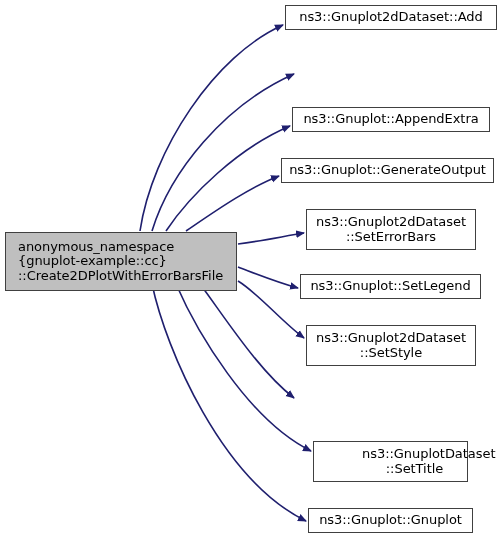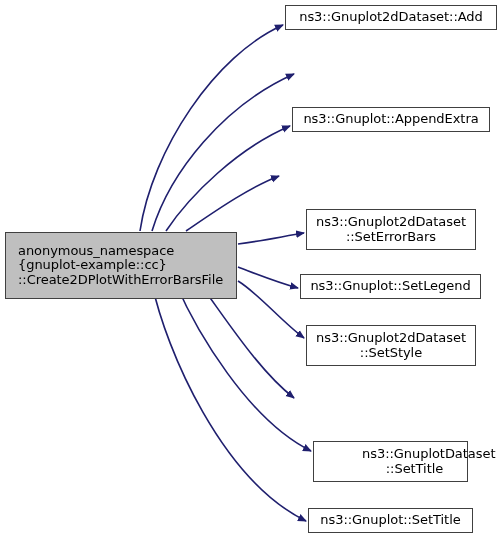--- a/index.html
+++ b/index.html
@@ -72,35 +72,38 @@
       <path d="M186,231 C214,212 248,188 279,176"></path>
       <path d="M238,244 C262,241 285,236 304,233"></path>
       <path d="M238,267 C254,273 276,282 298,288"></path>
       <path d="M238,281 C258,293 282,322 304,338"></path>
       <path d="M200,284 C224,316 258,370 294,398"></path>
       <path d="M176,284 C196,330 248,420 311,451"></path>
       <path d="M152,284 C166,350 222,480 306,521"></path>
     </g>
   </svg>
 
-  <div class="node root" style="left:5px; top:232px; width:232px; height:67px;padding-left:12px;">
+  <div class="node root" style="left:5px; top:232px; width:232px; height:59px;padding-left:12px;">
     <span class="node-label">anonymous_namespace
 {gnuplot-example::cc}
 ::Create2DPlotWithErrorBarsFile</span>
   </div>
 
   <div class="node" style="left:285px; top:5px; width:212px; height:25px;">
     <span class="node-label">ns3::Gnuplot2dDataset::Add</span>
   </div>
 
 
   <div class="node" style="left:292px; top:107px; width:198px; height:25px;">
     <span class="node-label">ns3::Gnuplot::AppendExtra</span>
   </div>
 
+  <div class="node" style="left:281px; top:158px; width:213px; height:25px;">
+    <span class="node-label">ns3::Gnuplot::GenerateOutput</span>
+  </div>
 
   <div class="node" style="left:306px; top:209px; width:170px; height:41px;">
     <span class="node-label">ns3::Gnuplot2dDataset
 ::SetErrorBars</span>
   </div>
 
   <div class="node" style="left:300px; top:274px; width:181px; height:25px;">
     <span class="node-label">ns3::Gnuplot::SetLegend</span>
   </div>
 
@@ -109,16 +112,16 @@
 ::SetStyle</span>
   </div>
 
 
   <div class="node" style="left:313px; top:441px; width:155px; height:41px;padding-left:48px;">
     <span class="node-label">ns3::GnuplotDataset
 ::SetTitle</span>
   </div>
 
   <div class="node" style="left:308px; top:508px; width:165px; height:25px;">
-    <span class="node-label">ns3::Gnuplot::SetTitle</span>
+    <span class="node-label">ns3::Gnuplot::Gnuplot</span>
   </div>
 
 </div>
 
 </body></html>

